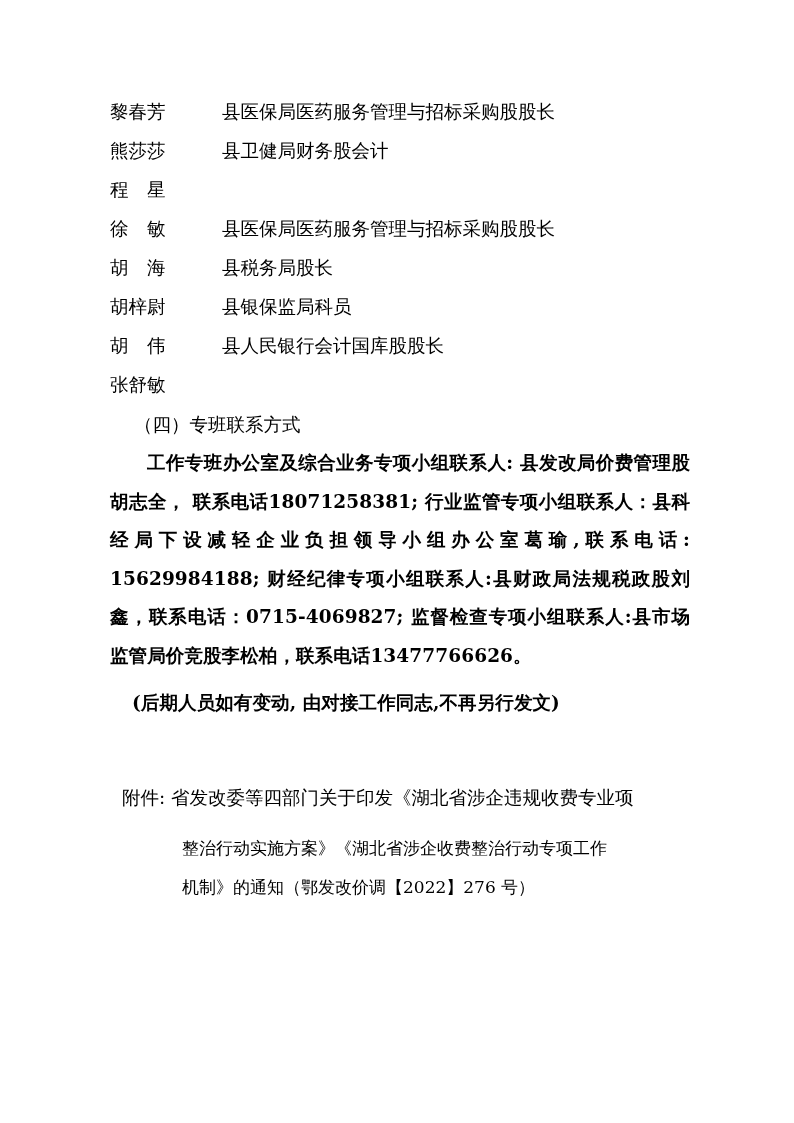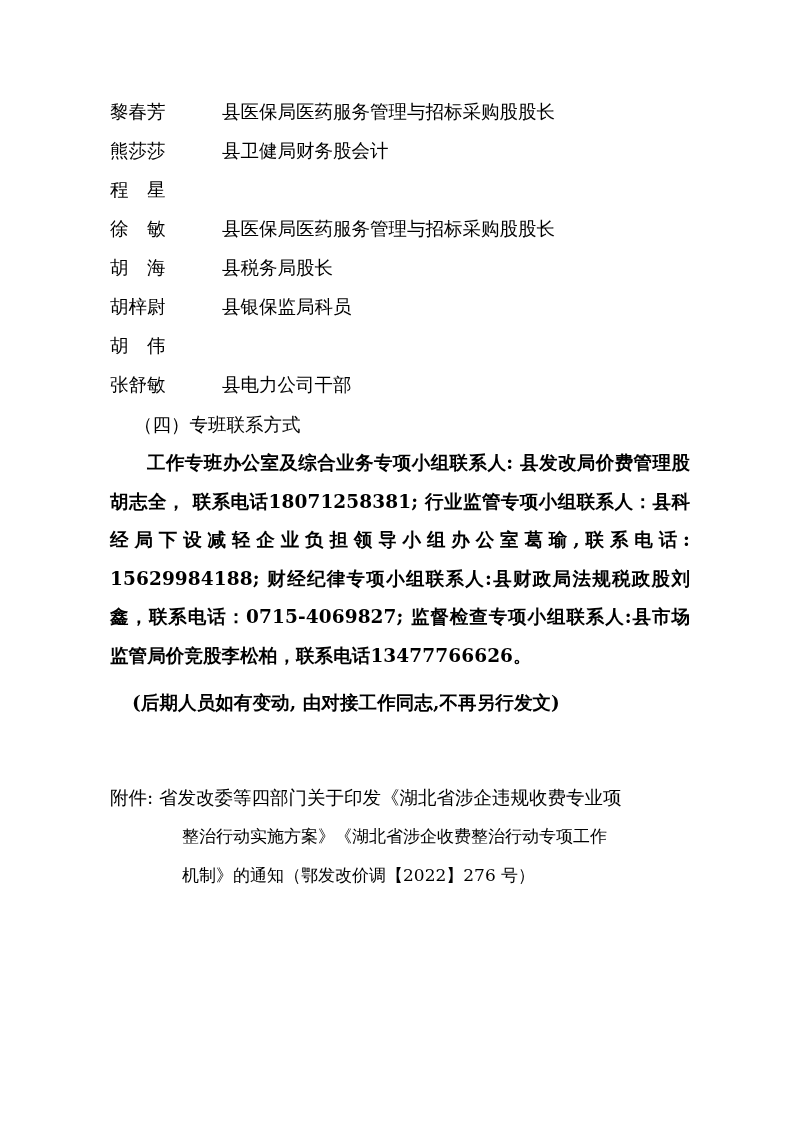--- a/index.html
+++ b/index.html
@@ -72,21 +72,21 @@
   .para.note {
     text-indent: 22px;
     margin-top: 9px;
   }
   .attach-block {
     margin-top: 56px;
   }
   .attach-first {
     font-size: 18.5px;
     line-height: 38.5px;
-    margin: 0;
+    margin: 12px;
     text-align: justify;
   }
   .attach-cont {
     font-size: 17px;
     line-height: 38.5px;
     margin: 0;
     padding-left: 72px;
     text-align: justify;
   }
 </style>
@@ -115,24 +115,24 @@
       <div class="roster-row">
         <span class="roster-name spaced">胡　海</span>
         <span class="roster-title">县税务局股长</span>
       </div>
       <div class="roster-row">
         <span class="roster-name">胡梓尉</span>
         <span class="roster-title">县银保监局科员</span>
       </div>
       <div class="roster-row">
         <span class="roster-name spaced">胡　伟</span>
+        <span class="roster-title">县人民银行会计国库股股长</span>
       </div>
       <div class="roster-row">
         <span class="roster-name">张舒敏</span>
-        <span class="roster-title">县电力公司干部</span>
       </div>
     </div>
 
     <div class="section-head">（四）专班联系方式</div>
 
     <p class="para indent">工作专班办公室及综合业务专项小组联系人: 县发改局价费管理股胡志全，  联系电话18071258381;   行业监管专项小组联系人：县科经局下设减轻企业负担领导小组办公室葛瑜,联系电话: 15629984188; 财经纪律专项小组联系人:县财政局法规税政股刘鑫，联系电话：0715-4069827; 监督检查专项小组联系人:县市场监管局价竞股李松柏，联系电话13477766626。</p>
 
     <p class="para note">(后期人员如有变动, 由对接工作同志,不再另行发文)</p>
 
     <div class="attach-block">

